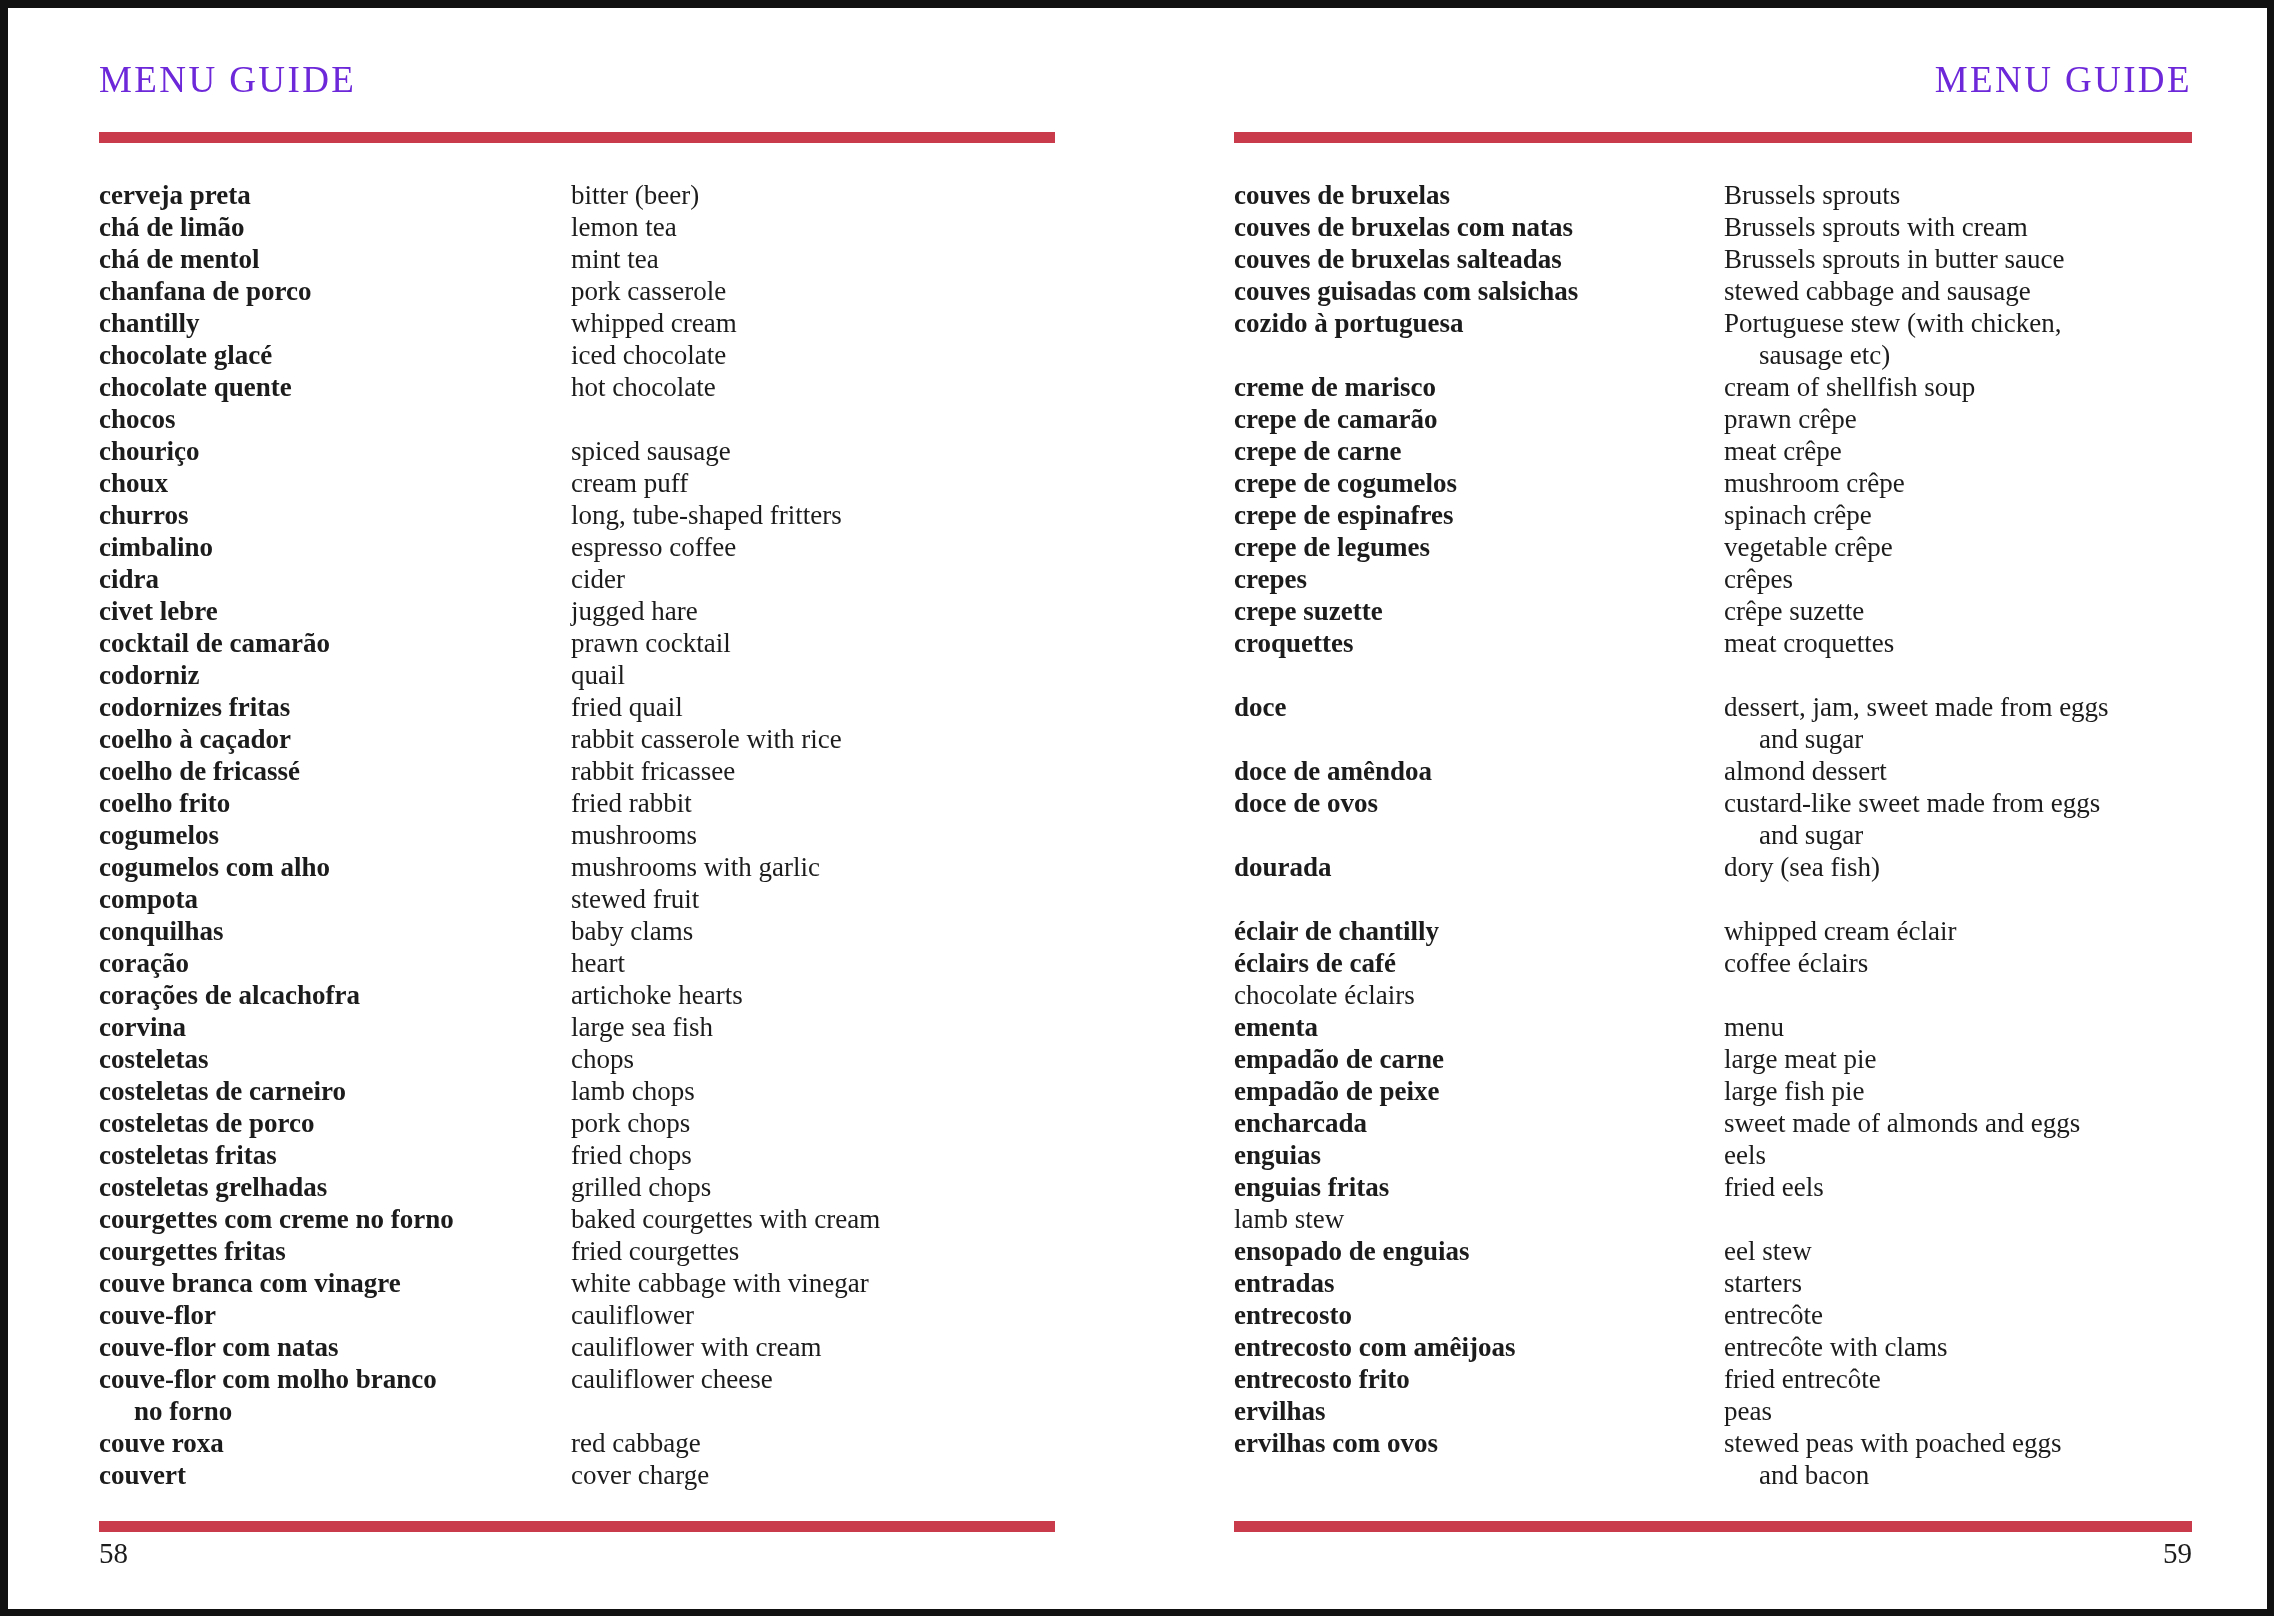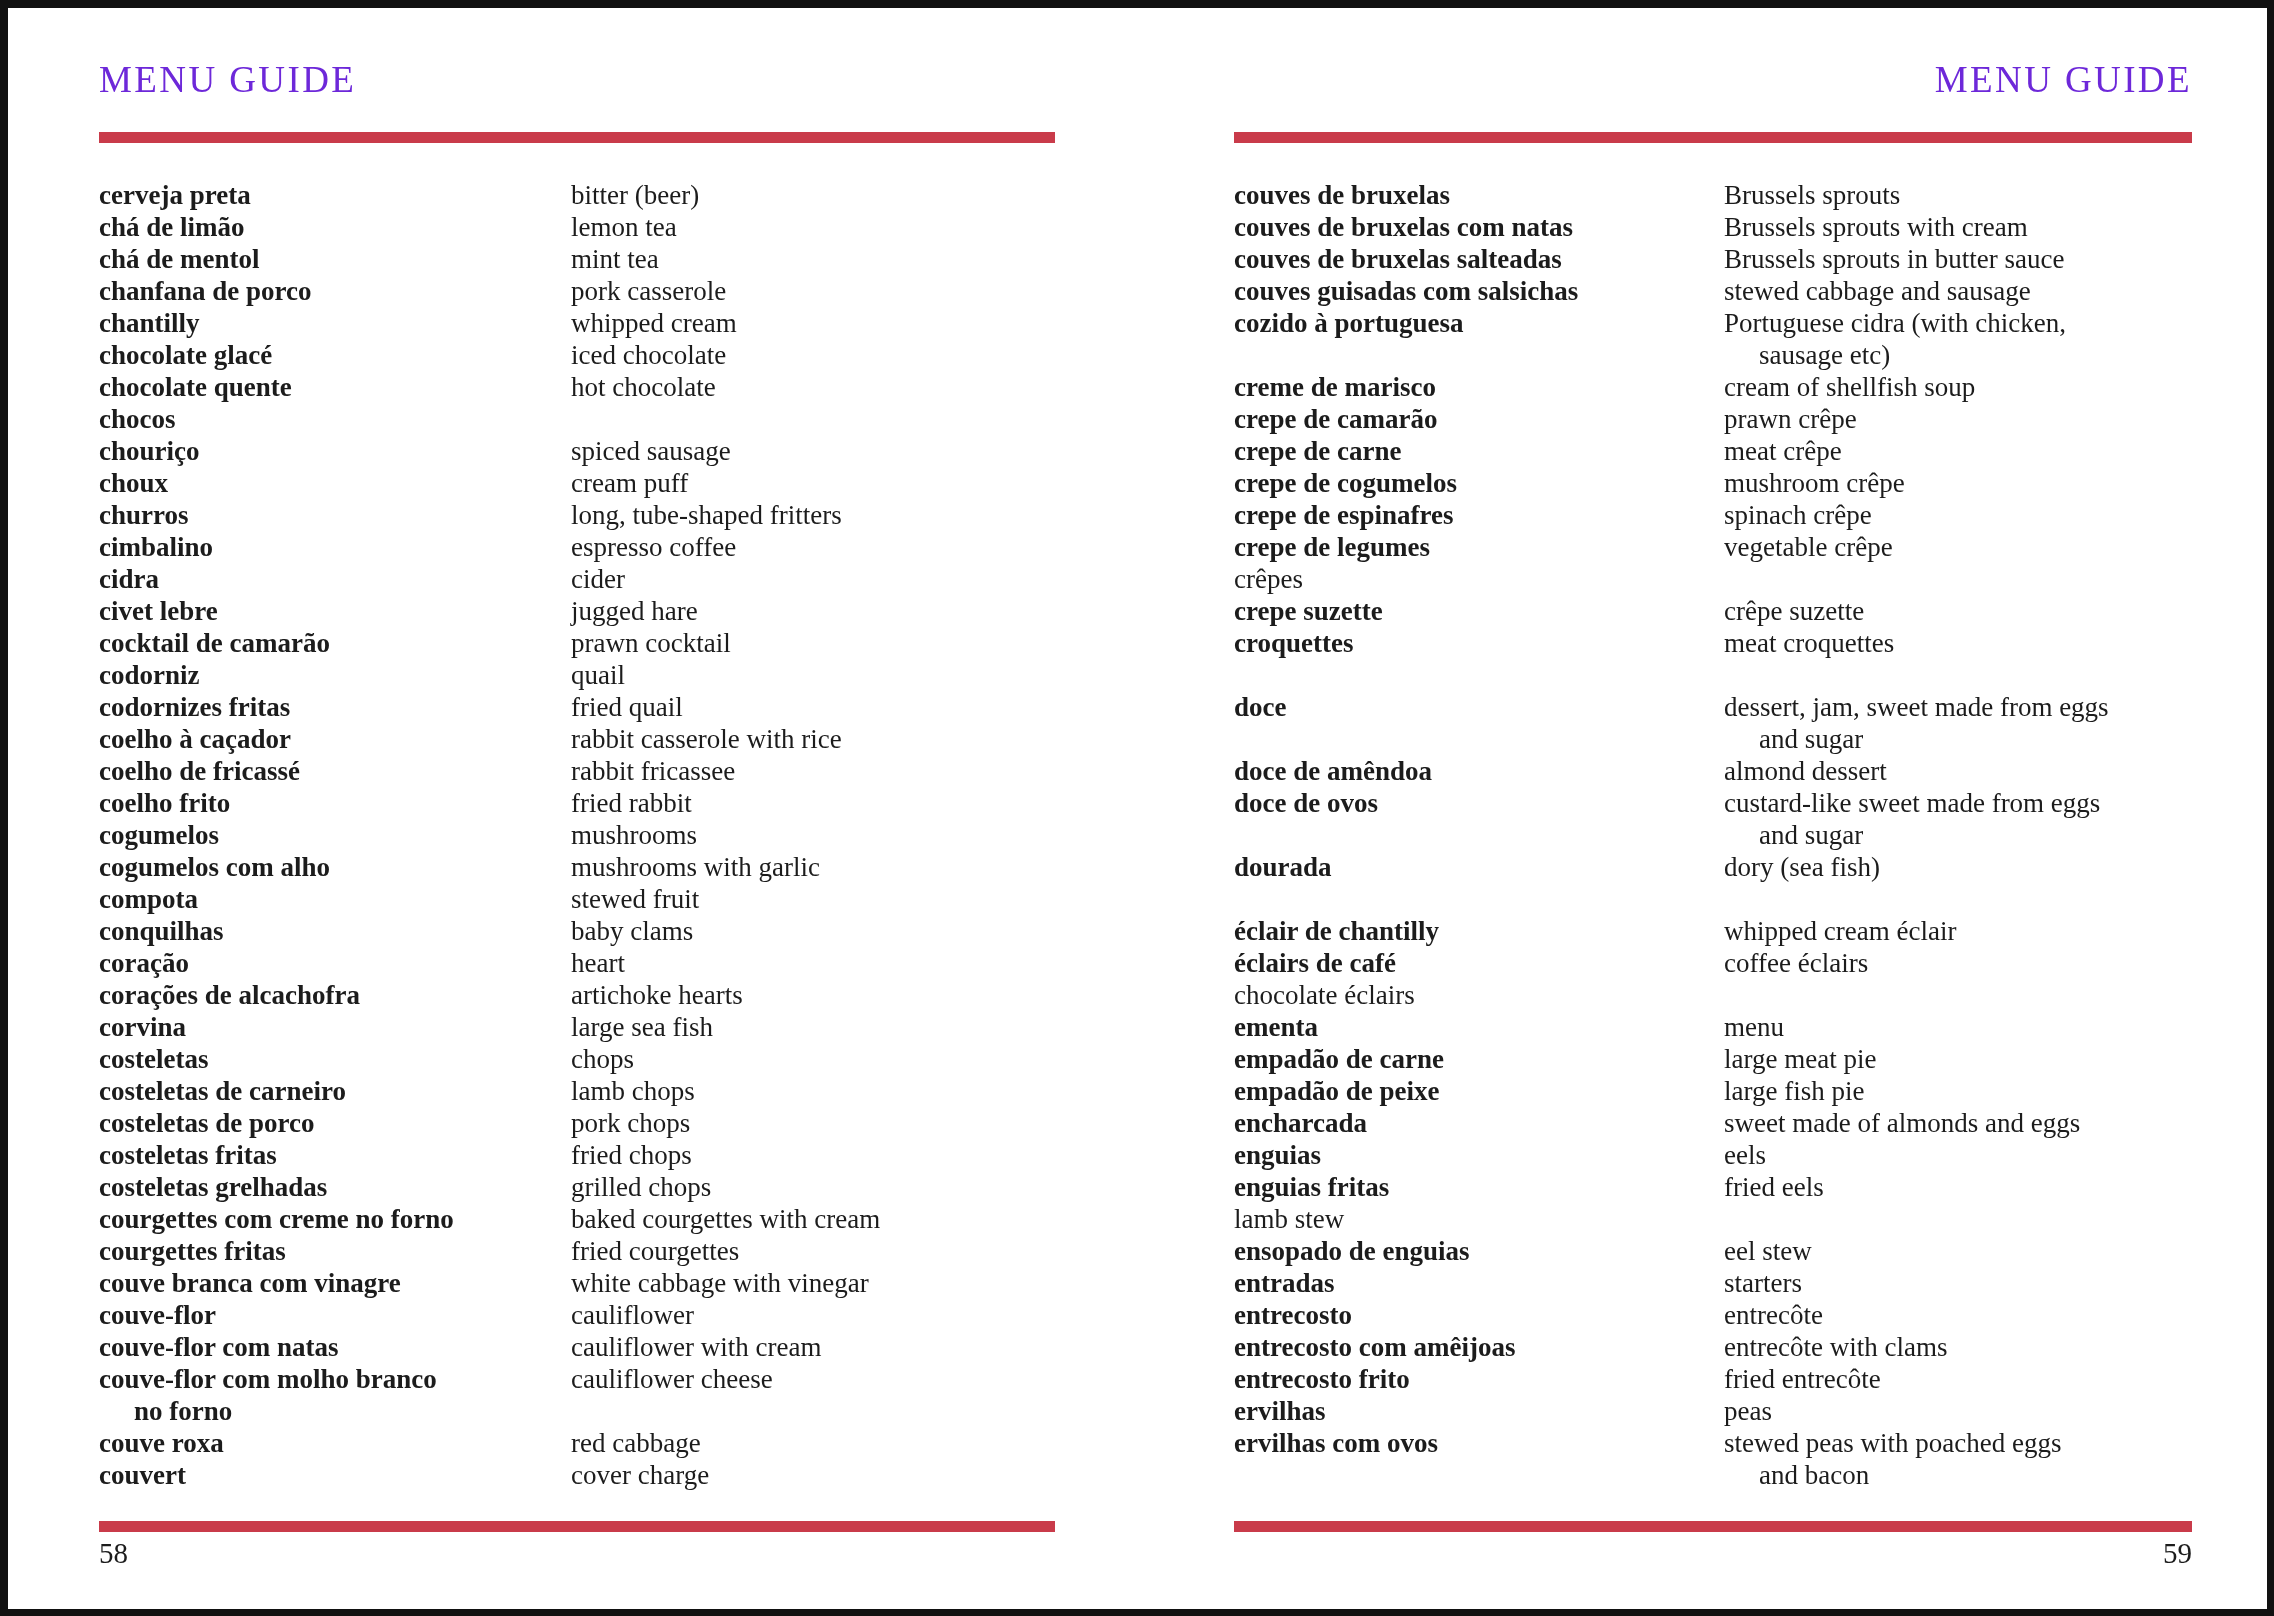--- a/index.html
+++ b/index.html
@@ -450,21 +450,21 @@
           </div>
           <div class="definition">
             <div>stewed cabbage and sausage</div>
           </div>
         </div>
         <div class="entry">
           <div class="term">
             <div>cozido à portuguesa</div>
           </div>
           <div class="definition">
-            <div>Portuguese cidra (with chicken,</div>
+            <div>Portuguese stew (with chicken,</div>
             <div class="cont-line">sausage etc)</div>
           </div>
         </div>
         <div class="entry">
           <div class="term">
             <div>creme de marisco</div>
           </div>
           <div class="definition">
             <div>cream of shellfish soup</div>
           </div>
@@ -503,20 +503,23 @@
         </div>
         <div class="entry">
           <div class="term">
             <div>crepe de legumes</div>
           </div>
           <div class="definition">
             <div>vegetable crêpe</div>
           </div>
         </div>
         <div class="entry">
+          <div class="term">
+            <div>crepes</div>
+          </div>
           <div class="definition">
             <div>crêpes</div>
           </div>
         </div>
         <div class="entry">
           <div class="term">
             <div>crepe suzette</div>
           </div>
           <div class="definition">
             <div>crêpe suzette</div>

